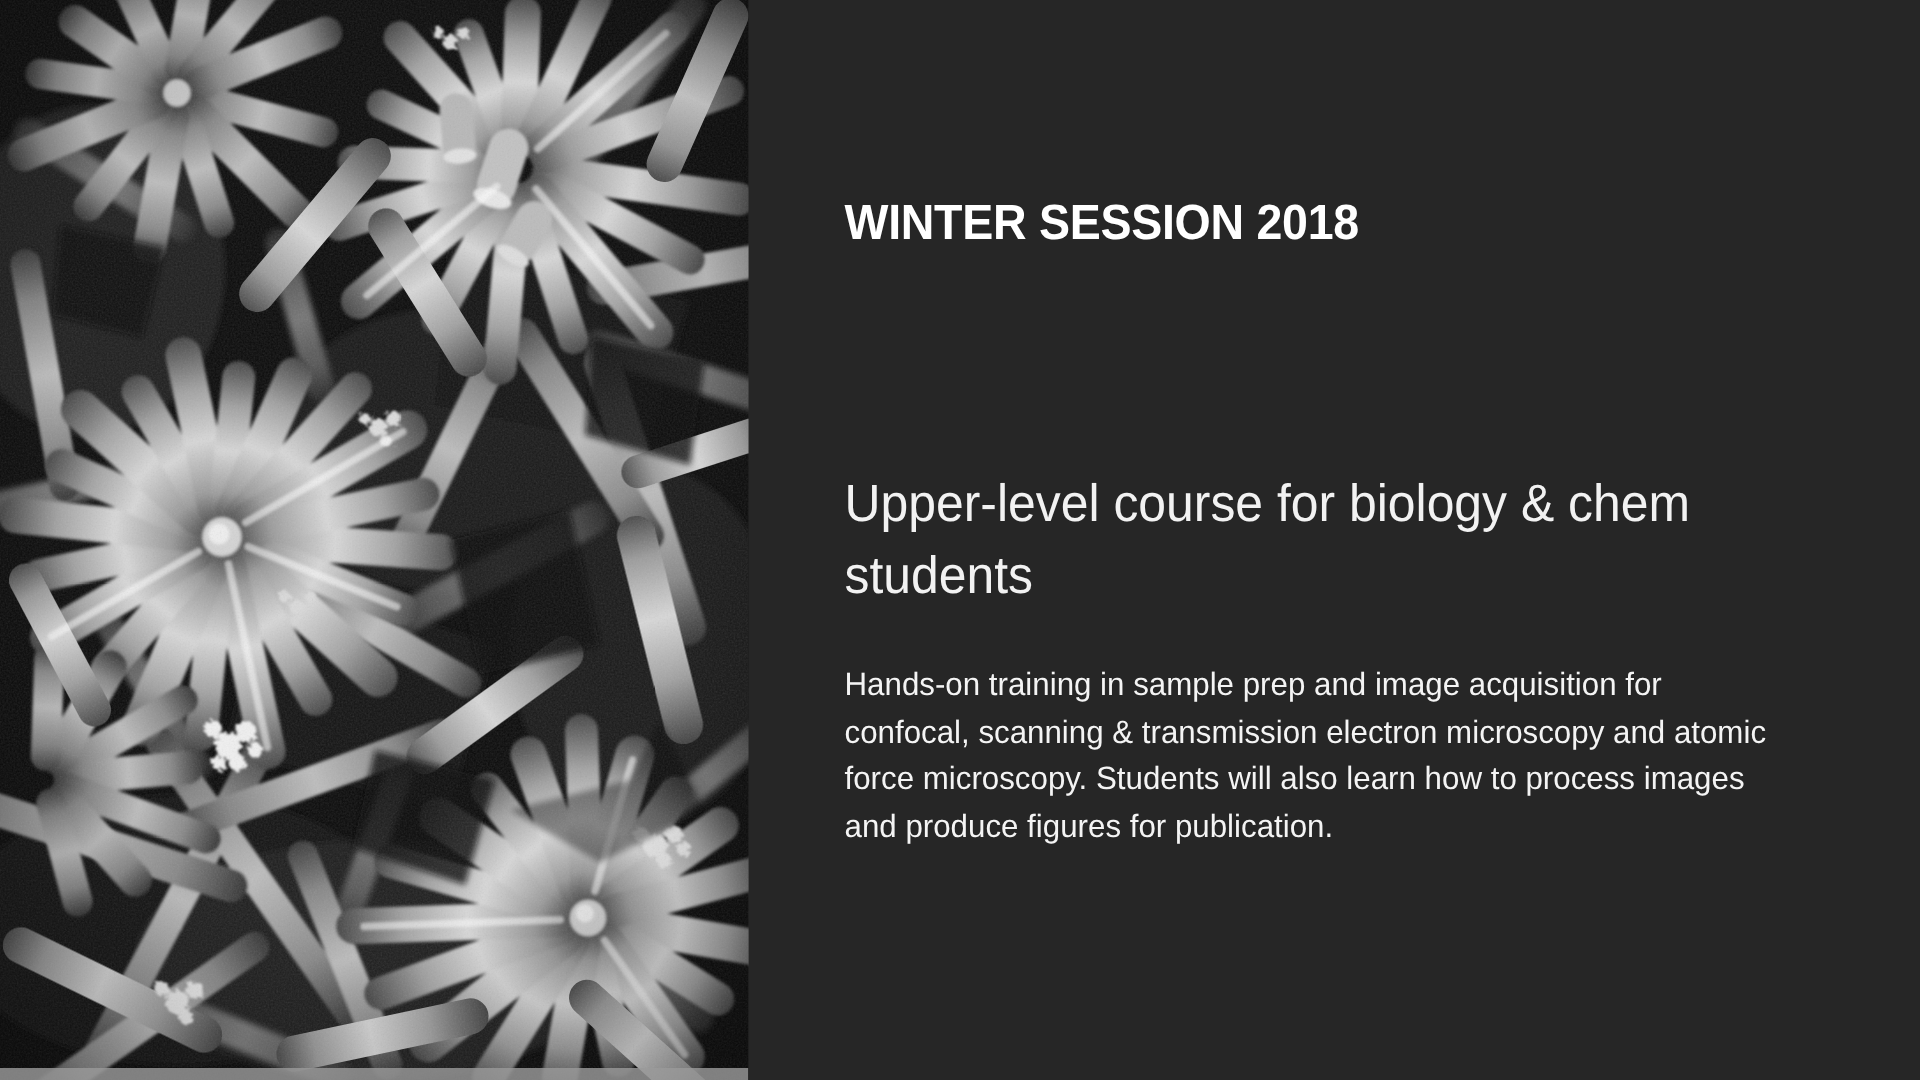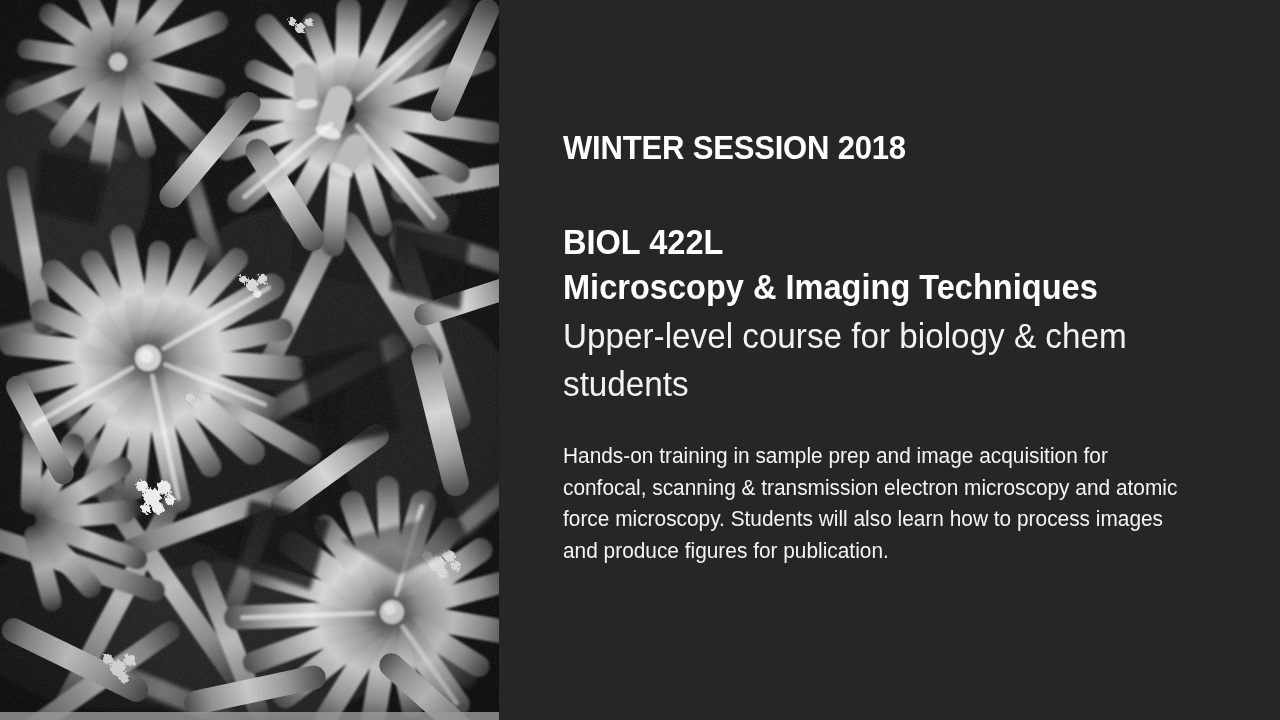--- a/index.html
+++ b/index.html
@@ -629,23 +629,19 @@
 
       <rect x="0" y="0" width="499" height="720" fill="url(#vign)"></rect>
     </svg>
     <div id="micrograph-bottom-band"></div>
   </div>
 
   <div id="text-panel">
 
     <div id="session-title">WINTER SESSION 2018</div>
 
-    <div id="course-block">
-      <div class="course-line">BIOL 422L</div>
-      <div class="course-line">Microscopy &amp; Imaging Techniques</div>
-    </div>
 
     <div id="course-desc">Upper-level course for biology &amp; chem students</div>
 
     <div id="body-copy">Hands-on training in sample prep and image acquisition for confocal, scanning &amp; transmission electron microscopy and atomic force microscopy. Students will also learn how to process images and produce figures for publication.</div>
 
   </div>
 </div>
 
 </body></html>

